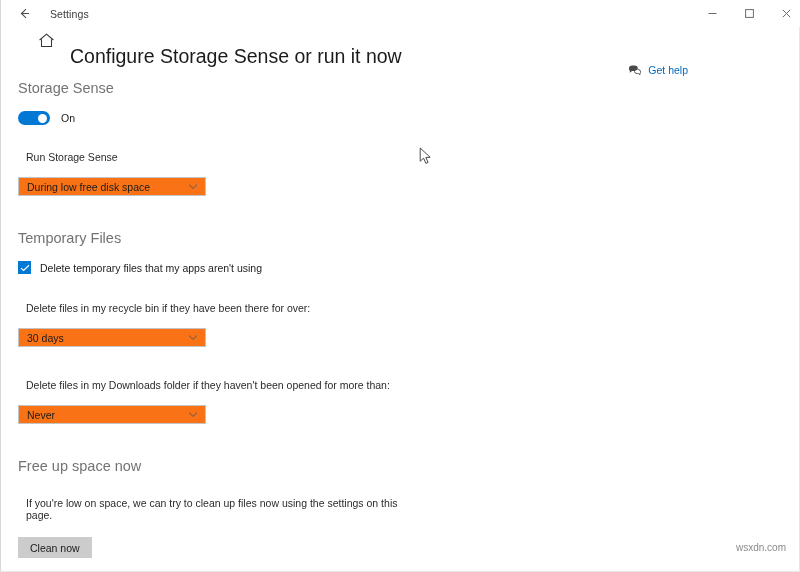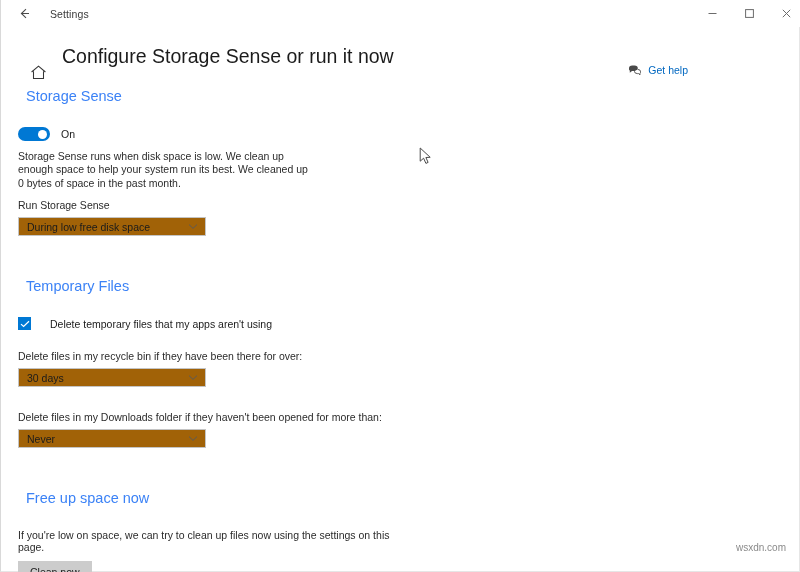--- a/index.html
+++ b/index.html
@@ -64,24 +64,24 @@
     display: flex;
     align-items: center;
     justify-content: center;
     color: #6b6b6b;
   }
   .wc-btn svg { display: block; }
 
   
   #page-header {
     position: absolute;
-    left: 0;
+    left: 8px;
     top: 32px;
     display: flex;
-    align-items: flex-end;
+    align-items: flex-start;
     padding-left: 12px;
   }
   #home-icon {
     width: 26px;
     margin-left: 12px;
     display: flex;
     align-items: center;
     justify-content: center;
     color: #363636;
   }
@@ -115,34 +115,34 @@
   
   #content {
     position: absolute;
     left: 17px;
     top: 80px;
     width: 400px;
   }
   .section-title {
     font-size: 14.5px;
     font-weight: 400;
-    color: #3b82f6;
-    margin: 8px;
+    color: #737373;
+    margin: 0;
   }
   .body-text {
     font-size: 10.5px;
     line-height: 13.4px;
     color: #2b2b2b;
     width: 292px;
     margin: 0;
   }
   .field-label {
     font-size: 10.5px;
     color: #2b2b2b;
-    margin: 0;
+    margin: 8px;
   }
 
   
   .toggle-row {
     display: flex;
     align-items: center;
     gap: 11px;
     text-align: center;
   }
   .toggle {
@@ -164,21 +164,21 @@
   }
   .toggle-label {
     font-size: 10.5px;
     color: #1b1b1b;
   }
 
   
   .dropdown {
     width: 188px;
     height: 19px;
-    background: #a16207;
+    background: #f97316;
     border: 1px solid #c4c4c4;
     box-sizing: border-box;
     display: flex;
     align-items: center;
     padding: 0 7px 0 8px;
     justify-content: space-between;
   }
   .dropdown-value {
     font-size: 10.5px;
     color: #1b1b1b;
@@ -188,21 +188,21 @@
   .dropdown-chevron {
     color: #5a5a5a;
     display: flex;
     align-items: center;
   }
 
   
   .checkbox-row {
     display: flex;
     align-items: center;
-    gap: 19px;
+    gap: 9px;
   }
   .checkbox {
     width: 13px;
     height: 13px;
     background: #0078d4;
     display: flex;
     align-items: center;
     justify-content: center;
     flex: none;
   }
@@ -316,21 +316,20 @@
 
     <div class="toggle-row">
       <div class="toggle">
         <div class="knob"></div>
       </div>
       <span class="toggle-label">On</span>
     </div>
 
     <div class="gap-toggle-body"></div>
 
-    <p class="body-text">Storage Sense runs when disk space is low. We clean up enough space to help your system run its best. We cleaned up 0 bytes of space in the past month.</p>
 
     <div class="gap-body-label"></div>
 
     <p class="field-label">Run Storage Sense</p>
 
     <div class="gap-label-ctrl"></div>
 
     <div class="dropdown">
       <span class="dropdown-value">During low free disk space</span>
       <span class="dropdown-chevron">

